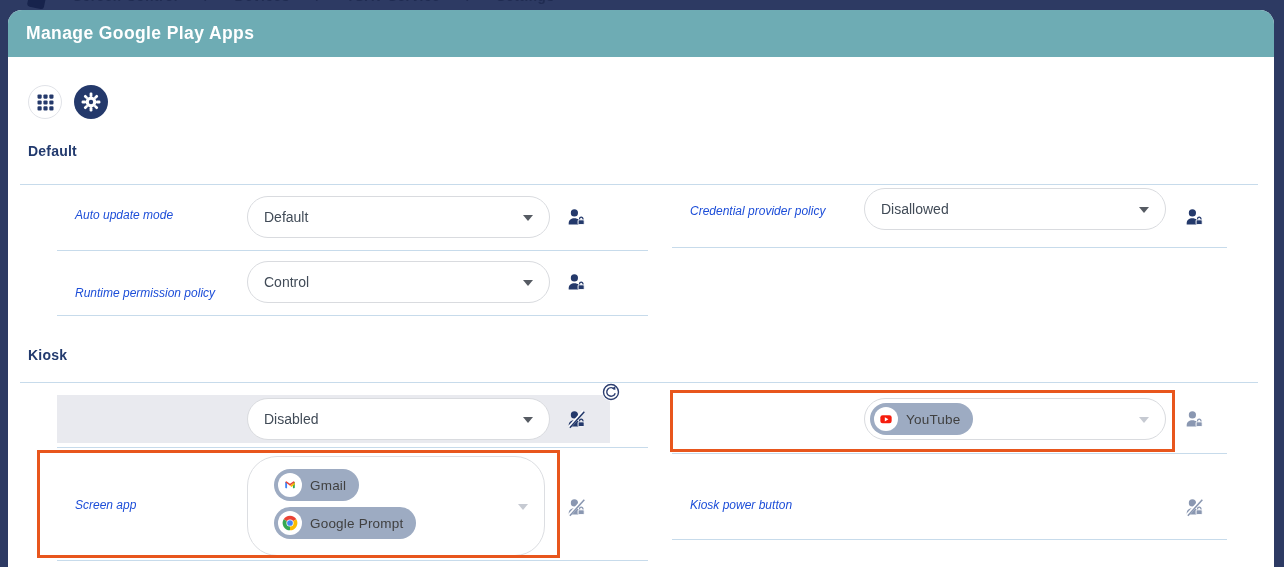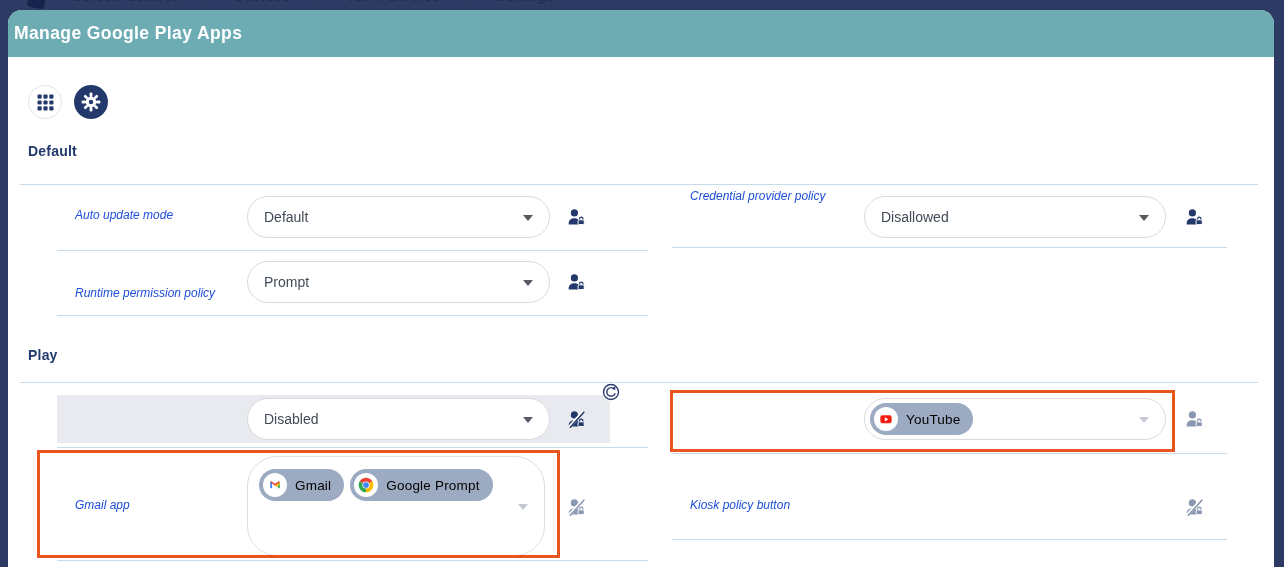--- a/index.html
+++ b/index.html
@@ -7,21 +7,21 @@
   body { font-family:"Liberation Sans", sans-serif; background:#2d3a63; position:relative; }
 
   
   .topbar { position:absolute; top:0; left:0; width:1284px; height:9px; overflow:hidden; z-index:1; }
   .logo-frag { position:absolute; left:28px; top:-6px; width:17px; height:14px; background:#17234c; border-radius:3px; transform:rotate(12deg); }
   .crumbs { position:absolute; left:73px; top:-11px; display:flex; gap:26px; font-size:13.5px; font-weight:700; color:#202c52; letter-spacing:.6px; white-space:nowrap; }
 
   
   .card { position:absolute; left:8px; top:10px; width:1266px; height:600px; background:#fff; border-radius:14px 14px 0 0; overflow:hidden; z-index:2; }
   .panel-header { position:absolute; left:0; top:0; width:100%; height:47px; background:#6eacb4; }
-  .panel-title { display:block; line-height:47px; padding-left:6px; color:#fff; font-size:17.5px; font-weight:600; letter-spacing:.4px; }
+  .panel-title { display:block; line-height:47px; padding-left:18px; color:#fff; font-size:17.5px; font-weight:600; letter-spacing:.4px; }
 
   .circle-btn { position:absolute; top:75px; width:34px; height:34px; border-radius:50%; display:flex; align-items:center; justify-content:center; cursor:pointer; border:none; }
   .btn-grid { left:20px; background:#fff; border:1px solid #e1e3e8; color:#24396b; }
   .btn-gear { left:66px; background:#24396b; color:#fff; }
 
   .section-title { position:absolute; left:20px; font-size:14px; font-weight:700; color:#223a6e; letter-spacing:.2px; }
   .st-default { top:133px; } .st-kiosk { top:337px; }
 
   .divider { position:absolute; height:1px; background:#c7dbeb; }
   .d-full { left:12px; width:1238px; }
@@ -40,24 +40,24 @@
   .uic.gray { color:#8a97b1; }
 
   .grey-row { position:absolute; left:49px; top:385px; width:553px; height:48px; background:#e9eaef; }
 
   .undo { position:absolute; left:594px; top:373px; width:18px; height:18px; color:#2c3e70; z-index:6; background:#fff; border-radius:50%; }
 
   .hl-box { position:absolute; border:3px solid #e8561d; z-index:5; pointer-events:none; }
   .hl-multi { left:29px; top:440px; width:523px; height:108px; }
   .hl-single { left:662px; top:380px; width:505px; height:62px; }
 
-  .multi-dd { position:absolute; left:239px; top:446px; width:298px; height:100px; background:#fff; border:1px solid #dcdee2; border-radius:30px; padding:12px 40px 10px 11px; display:flex; flex-wrap:wrap; gap:6px 6px; align-content:flex-start; cursor:pointer; }
+  .multi-dd { position:absolute; left:239px; top:446px; width:298px; height:100px; background:#fff; border:1px solid #dcdee2; border-radius:30px; padding:12px 40px 10px 26px; display:flex; flex-wrap:wrap; gap:6px 6px; align-content:flex-start; cursor:pointer; }
 
   .chip { display:inline-flex; align-items:center; height:32px; background:#9dabc2; border-radius:16px; padding:0 13px 0 4px; gap:8px; cursor:pointer; }
-  .chip-txt { color:#000000; font-size:13.5px; letter-spacing:.2px; white-space:nowrap; }
+  .chip-txt { color:#404040; font-size:13.5px; letter-spacing:.2px; white-space:nowrap; }
   .chip-ic { width:24px; height:24px; border-radius:50%; background:#fff; display:flex; align-items:center; justify-content:center; flex:0 0 auto; }
   .chip-ic.indigo { background:#5a69c0; }
   .chip-ic svg { width:16px; height:16px; }
 
   .single-chip { position:absolute; left:5px; top:4px; }
 </style>
 </head>
 <body>
 
 <svg width="0" height="0" style="position:absolute" aria-hidden="true">
@@ -167,39 +167,39 @@
     <span class="dd-val">Default</span>
     <span class="caret"></span>
   </div>
   <svg class="uic" style="left:559px; top:198px">
       <use href="#user-lock"></use>
     </svg>
   <div class="divider d-left" style="top:240px"></div>
 
   <div class="row-label" style="left:67px; top:275px">Runtime permission policy</div>
   <div class="dd" style="left:239px; top:251px">
-    <span class="dd-val">Prompt</span>
+    <span class="dd-val">Control</span>
     <span class="caret"></span>
   </div>
   <svg class="uic" style="left:559px; top:263px">
       <use href="#user-lock"></use>
     </svg>
   <div class="divider d-left" style="top:305px"></div>
 
-  <div class="row-label" style="left:682px; top:178px">Credential provider policy</div>
-  <div class="dd dd-r" style="left:856px; top:186px">
+  <div class="row-label" style="left:682px; top:193px">Credential provider policy</div>
+  <div class="dd dd-r" style="left:856px; top:178px">
     <span class="dd-val">Disallowed</span>
     <span class="caret"></span>
   </div>
   <svg class="uic" style="left:1177px; top:198px">
       <use href="#user-lock"></use>
     </svg>
   <div class="divider d-right" style="top:237px"></div>
 
-  <div class="section-title st-kiosk">Play</div>
+  <div class="section-title st-kiosk">Kiosk</div>
   <div class="divider d-full" style="top:372px"></div>
 
   <div class="grey-row"></div>
   <svg class="undo">
       <use href="#undo-arrow"></use>
     </svg>
   <div class="dd" style="left:239px; top:388px">
     <span class="dd-val">Disabled</span>
     <span class="caret"></span>
   </div>
@@ -219,21 +219,21 @@
       <span class="chip-txt">YouTube</span>
     </span>
     <span class="caret light"></span>
   </div>
   <svg class="uic gray" style="left:1177px; top:400px">
       <use href="#user-lock"></use>
     </svg>
   <div class="divider d-right" style="top:443px"></div>
 
   <div class="hl-box hl-multi"></div>
-  <div class="row-label" style="left:67px; top:487px">Gmail app</div>
+  <div class="row-label" style="left:67px; top:487px">Screen app</div>
   <div class="multi-dd">
     <span class="chip">
       <span class="chip-ic">
           <svg>
             <use href="#gmail"></use>
           </svg>
         </span>
       <span class="chip-txt">Gmail</span>
     </span>
     <span class="chip">
@@ -244,19 +244,19 @@
         </span>
       <span class="chip-txt">Google Prompt</span>
     </span>
     <span class="caret light"></span>
   </div>
   <svg class="uic gray" style="left:559px; top:488px">
       <use href="#user-slash"></use>
     </svg>
   <div class="divider d-left" style="top:550px"></div>
 
-  <div class="row-label" style="left:682px; top:487px">Kiosk policy button</div>
+  <div class="row-label" style="left:682px; top:487px">Kiosk power button</div>
   <svg class="uic gray" style="left:1177px; top:488px">
       <use href="#user-slash"></use>
     </svg>
   <div class="divider d-right" style="top:529px"></div>
 
 </div>
 
 </body></html>

